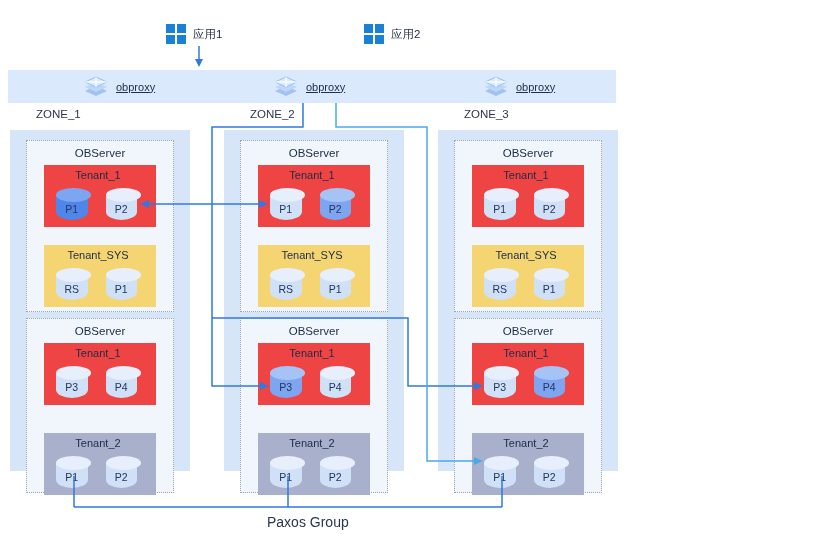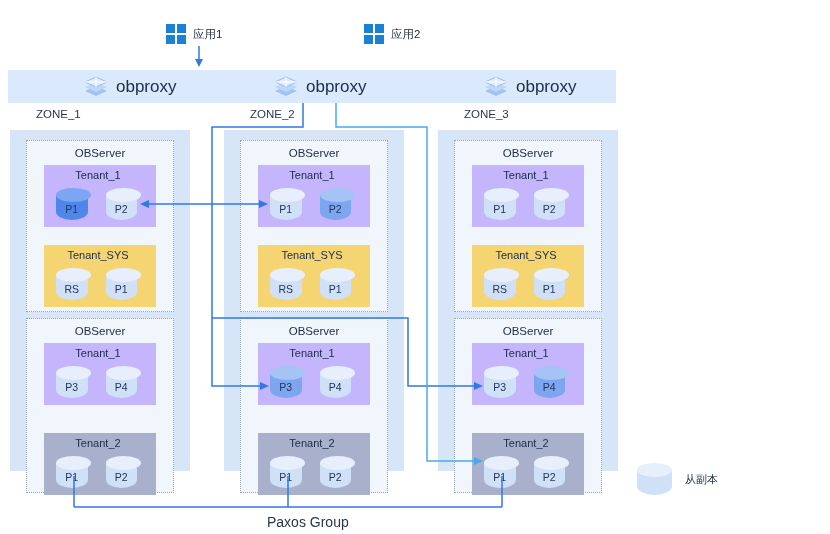--- a/index.html
+++ b/index.html
@@ -10,37 +10,37 @@
   .app{position:absolute;top:24px;display:flex;align-items:center;gap:7px;}
   #app1{left:166px;} #app2{left:364px;text-align:right;}
   .app-icon{width:20px;height:20px;display:grid;grid-template-columns:9px 9px;grid-template-rows:9px 9px;gap:2px;}
   .app-icon i{background:#1a82d6;display:block;}
   .app-label{font-size:11.5px;color:#1d2940;}
 
   
   .proxy-bar{position:absolute;left:8px;top:70px;width:608px;height:33px;background:#dbe9fc;}
   .proxy-item{position:absolute;top:0;height:33px;display:flex;align-items:center;gap:8px;}
   #proxy1{left:76px;} #proxy2{left:266px;} #proxy3{left:476px;}
-  .proxy-label{font-size:17px;color:#20304c;}
+  .proxy-label{font-size:11px;color:#20304c;text-decoration:underline;}
 
   
   .zone{position:absolute;top:130px;width:180px;height:341px;background:#d7e5f8;
         box-sizing:border-box;padding:10px 16px 0 16px;}
   #zone1{left:10px;} #zone2{left:224px;} #zone3{left:438px;}
   .zone-label{position:absolute;top:-22px;left:26px;font-size:11.5px;color:#2a3550;}
 
   .observer{box-sizing:border-box;width:148px;background:#f1f5fc;border:1px dotted #98a4b6;
             padding:5px 17px 12px 17px;}
   .obs1{height:172px;margin-bottom:6px;} .obs2{height:175px;}
   .obs-title{text-align:center;font-size:11.5px;color:#20304c;line-height:14px;margin-bottom:5px;}
 
   .tenant{box-sizing:border-box;width:112px;height:62px;padding:4px 19px 0 12px;}
   .obs1 .tenant + .tenant{margin-top:18px;}
   .obs2 .tenant + .tenant{margin-top:28px;}
-  .tenant[data-kind="tenant1"]{background:#c4b5fd;}
+  .tenant[data-kind="tenant1"]{background:#ef4444;}
   .tenant[data-kind="sys"]{background:#f5d572;}
   .tenant[data-kind="tenant2"]{background:#a9b0cc;}
   .tenant-title{text-align:center;font-size:11px;color:#1c2b4a;line-height:13px;margin-left:3px;}
   .cyl-row{display:flex;justify-content:space-between;gap:18px;}
 
   .cyl{position:relative;width:35px;height:25px;margin-top:13px;
        border-radius:0 0 17px 17px / 0 0 9px 9px;
        display:flex;align-items:center;justify-content:center;}
   .cyl::before{content:"";position:absolute;top:-7px;left:0;width:35px;height:14px;border-radius:50%;}
   .cyl span{position:relative;font-size:10.5px;color:#24365c;top:1px;}
@@ -291,19 +291,15 @@
 
     <path d="M336,103 V127 H427 V461 H474" stroke="#4aa9ec" stroke-width="1.5" fill="none"></path>
     <polygon points="474,457 474,465 483,461" fill="#4aa9ec"></polygon>
 
     <path d="M74,476 V507 M288,476 V507 M502,476 V507 M74,507 H502" stroke="#2f7ae2" stroke-width="1.5" fill="none"></path>
   </svg>
 
   <div class="paxos-label">Paxos Group</div>
 
   <div class="legend">
-    <div class="legend-item">
-      <div class="cyl" data-role="follower"></div>
-      <div class="legend-label">从副本</div>
-    </div>
   </div>
 
 </div>
 
 </body></html>

